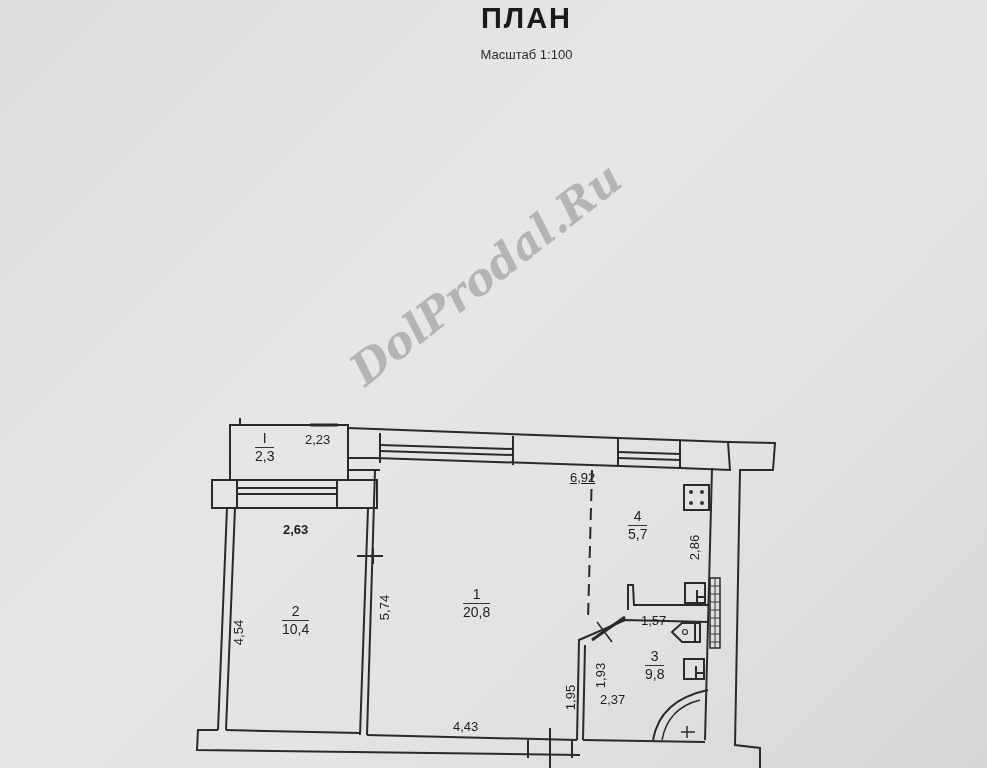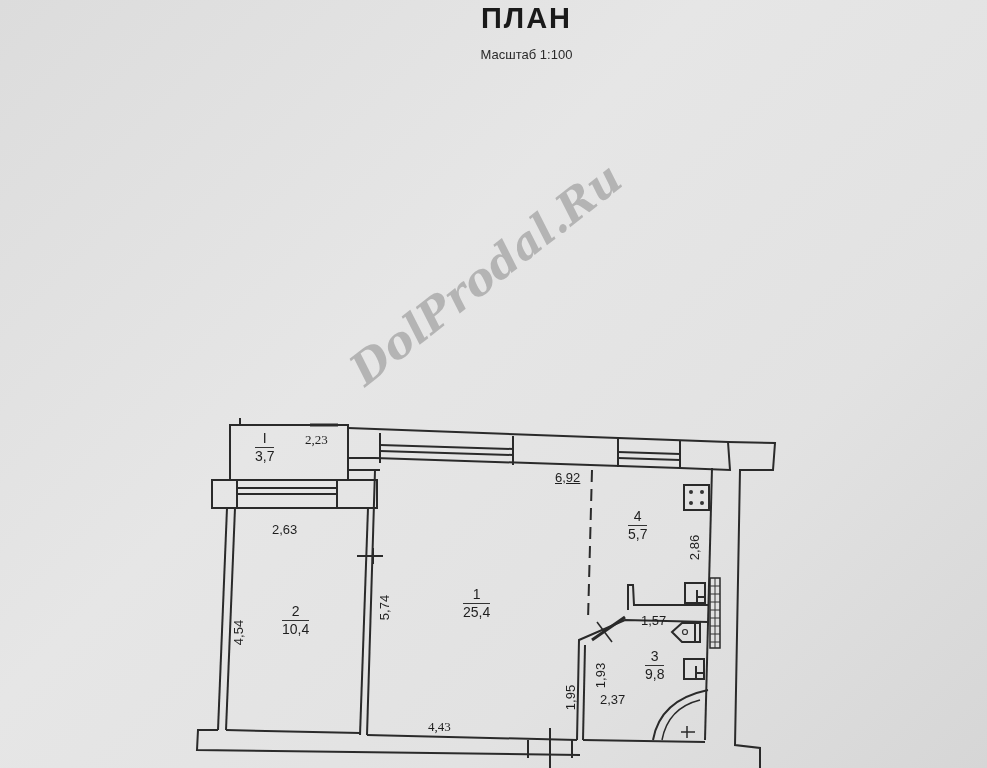--- a/index.html
+++ b/index.html
@@ -134,42 +134,42 @@
       <line x1="710" y1="626" x2="720" y2="626"></line>
     <line x1="710" y1="634" x2="720" y2="634"></line>
       <line x1="710" y1="642" x2="720" y2="642"></line>
   </g>
 </svg>
 
 <div class="watermark">DolProdal.Ru</div>
 
 <div class="room" style="left:255px; top:430px;">
   <span class="num">I</span>
-  <span class="area">3,7</span>
+  <span class="area">2,3</span>
 </div>
 <div class="room" style="left:282px; top:603px;">
   <span class="num">2</span>
   <span class="area">10,4</span>
 </div>
 <div class="room" style="left:463px; top:586px;">
   <span class="num">1</span>
-  <span class="area">25,4</span>
+  <span class="area">20,8</span>
 </div>
 <div class="room" style="left:628px; top:508px;">
   <span class="num">4</span>
   <span class="area">5,7</span>
 </div>
 <div class="room" style="left:645px; top:648px;">
   <span class="num">3</span>
   <span class="area">9,8</span>
 </div>
 
-<div class="lbl" style="left:305px; top:432px;font-family:Liberation Serif, serif;">2,23</div>
-<div class="lbl" style="left:272px; top:522px;">2,63</div>
+<div class="lbl" style="left:305px; top:432px;">2,23</div>
+<div class="lbl" style="left:283px; top:522px;font-weight:bold;">2,63</div>
 <div class="lbl vert" style="left:226px; top:625px;">4,54</div>
 <div class="lbl vert" style="left:372px; top:600px;">5,74</div>
-<div class="lbl" style="left:555px; top:470px;text-decoration:underline;">6,92</div>
-<div class="lbl" style="left:428px; top:719px;font-family:Liberation Serif, serif;">4,43</div>
+<div class="lbl" style="left:570px; top:470px;text-decoration:underline;">6,92</div>
+<div class="lbl" style="left:453px; top:719px;">4,43</div>
 <div class="lbl vert" style="left:682px; top:540px;">2,86</div>
 <div class="lbl" style="left:641px; top:593px;margin-top:20px;">1,57</div>
 <div class="lbl vert" style="left:588px; top:668px;">1,93</div>
 <div class="lbl vert" style="left:558px; top:690px;">1,95</div>
 <div class="lbl" style="left:600px; top:692px;">2,37</div>
 
 </body></html>

